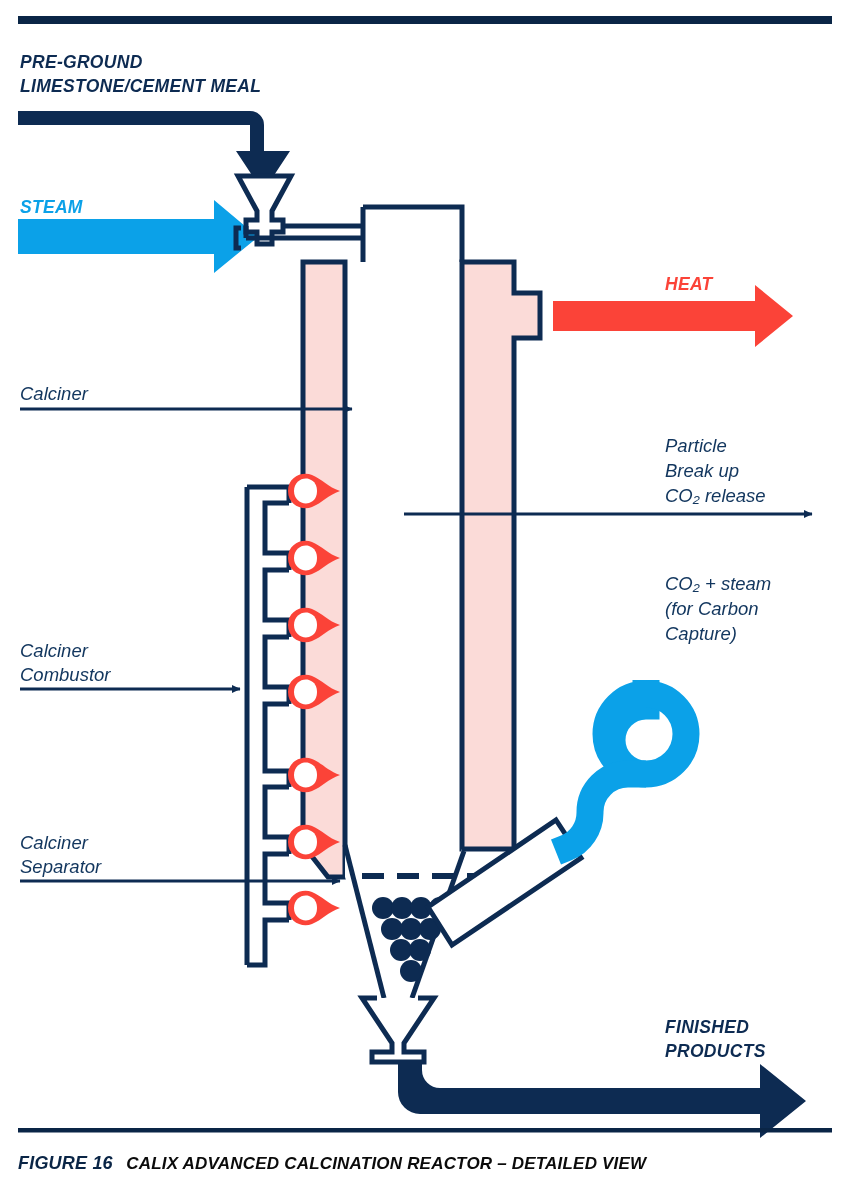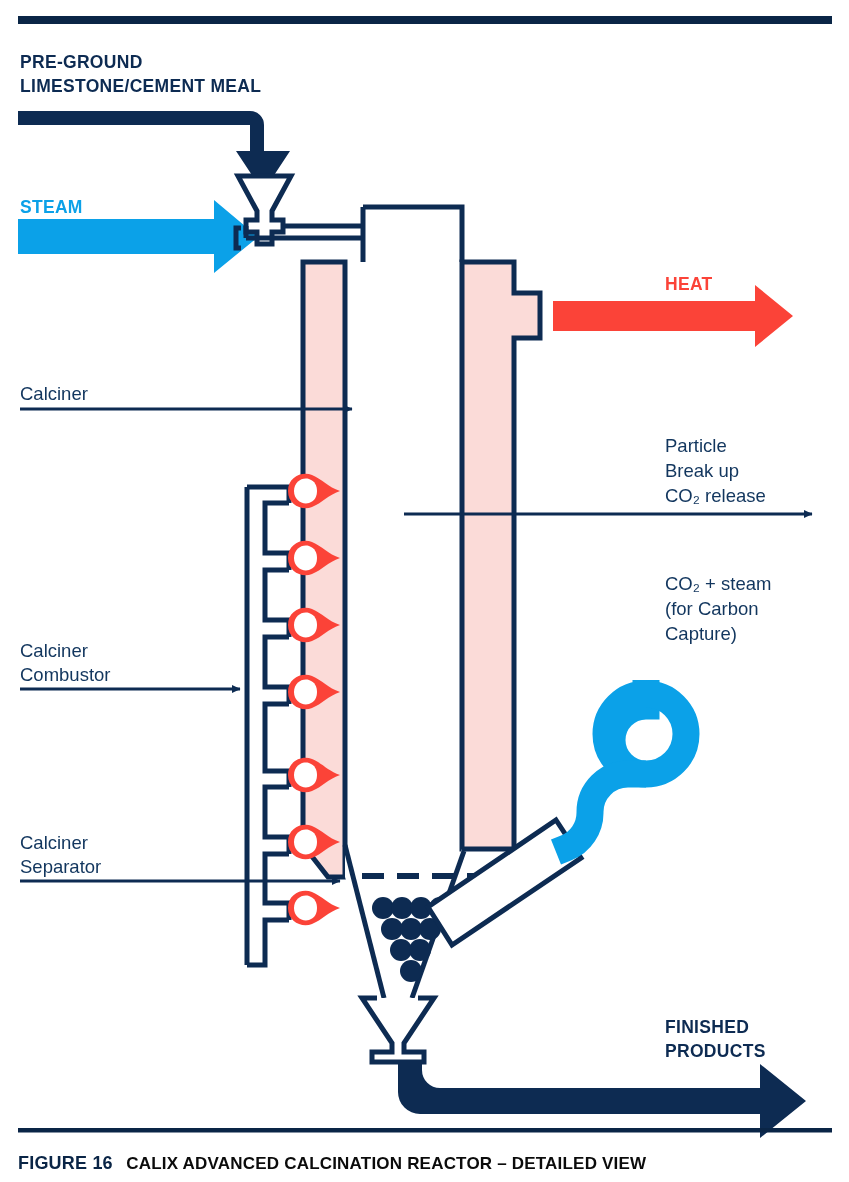--- a/index.html
+++ b/index.html
@@ -12,20 +12,21 @@
     height: 1182px;
     font-family: "Liberation Sans", sans-serif;
     overflow: hidden;
     position: relative;
   }
   #figure-root {
     position: absolute;
     left: 0; top: 0;
     width: 727px;
     height: 1182px;
+    font-style: italic;
   }
   svg.diagram {
     display: block;
     width: 849px;
     height: 1182px;
   }
   .lbl-bold {
     font-family: "Liberation Sans", sans-serif;
     font-weight: bold;
     font-size: 17.5px;

